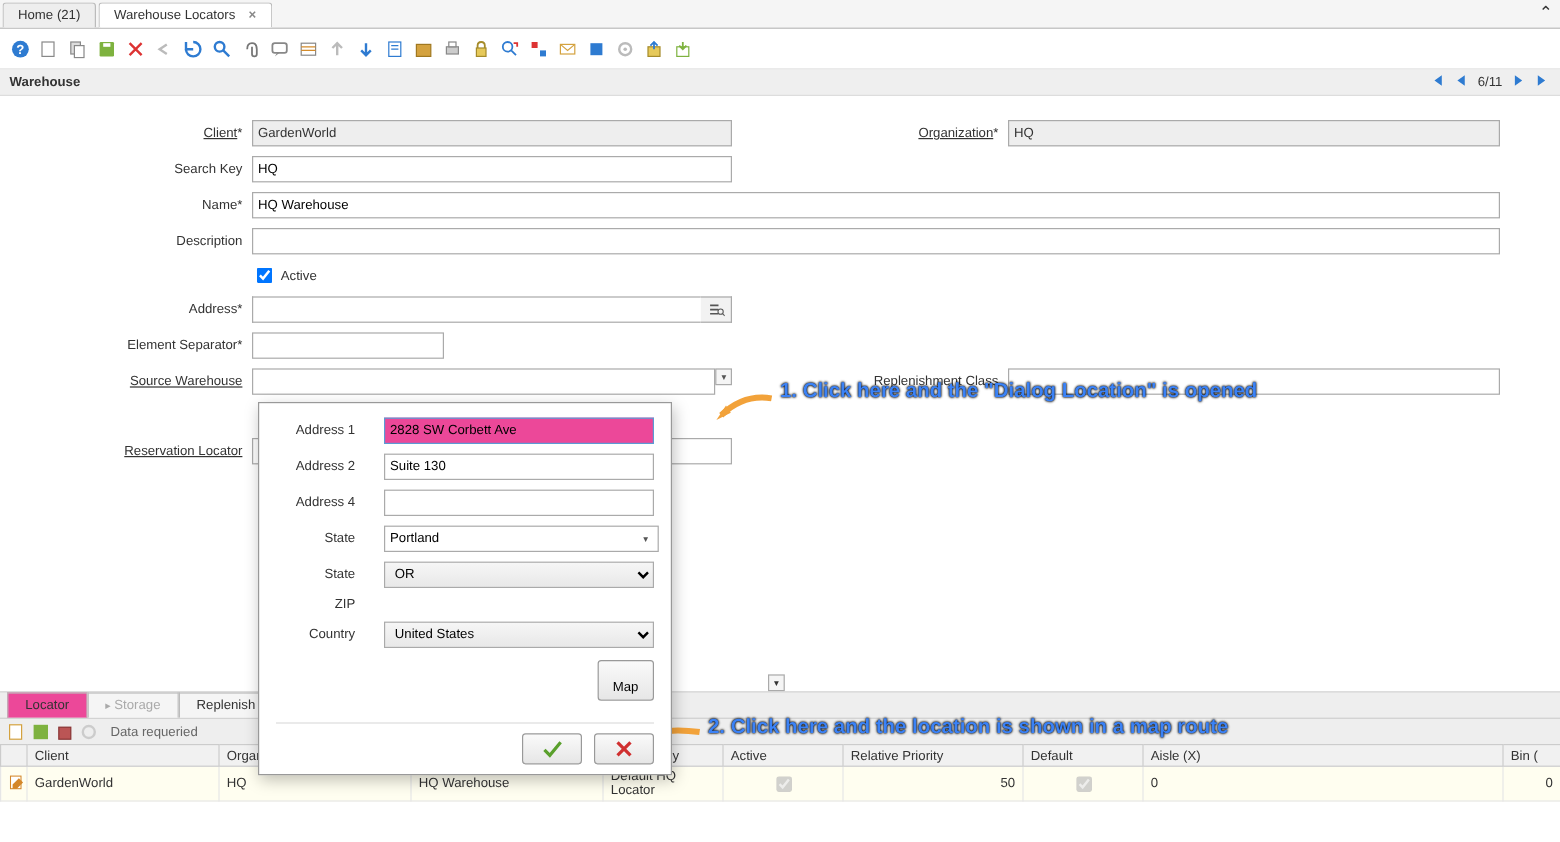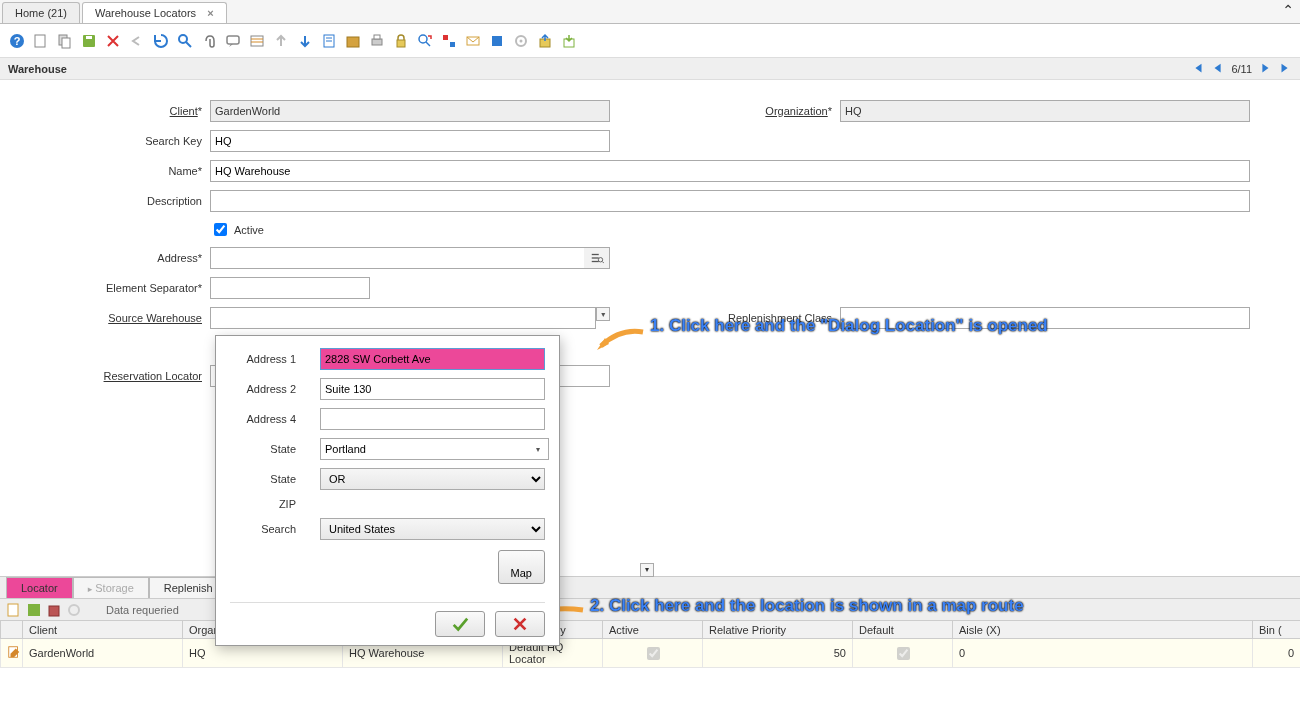--- a/index.html
+++ b/index.html
@@ -45,21 +45,21 @@
   .anno{position:absolute;font-size:17px;font-weight:bold;color:#3b82f6;text-shadow:0 0 2px #000,0 0 2px #000}
   .arrow{position:absolute}
   
   .detail-tabs{display:flex;align-items:flex-end;height:22px;background:#eee;padding-left:6px;border-top:1px solid #ccc}
   .dtab{padding:4px 14px;border:1px solid #bbb;border-bottom:none;background:#f5f5f5;margin-right:0;font-size:11px;cursor:pointer}
   .dtab.active{background:#ec4899}
   .dtab.disabled{color:#aaa}
   
   .gridbar{display:flex;align-items:center;height:22px;background:#eee;padding:0 6px;gap:4px;border-top:1px solid #ccc}
   .gridbar .gbtn{width:16px;height:16px;cursor:pointer;display:flex}
-  .gridbar .status{margin-left:20px;color:#666;font-size:11px}
+  .gridbar .status{margin-left:6px;color:#666;font-size:11px}
   
   table.grid{border-collapse:collapse;width:100%;table-layout:fixed;font-size:11px}
   table.grid th{background:#f1f1f1;border:1px solid #ccc;text-align:left;padding:2px 6px;height:18px;font-weight:normal}
   table.grid td{border:1px solid #e6e6e6;padding:2px 6px;height:22px;background:#fffef0}
   .rowicon{width:22px;text-align:center}
   .dropicon{cursor:pointer;color:#555}
   .small-drop{width:14px;height:14px;border:1px solid #aaa;display:inline-flex;align-items:center;justify-content:center;font-size:8px;background:#f5f5f5}
   .search-btn{width:26px;height:22px;border:1px solid #aaa;border-left:none;display:flex;align-items:center;justify-content:center;background:#f2f2f2;cursor:pointer}
   .addr-field{display:flex}
   .addr-field input{flex:1;border-right:none}
@@ -324,21 +324,21 @@
         <span class="small-drop dropicon" style="margin-left:-18px;border:none;background:none">▾</span>
       </div>
     <div class="dlgrow">
         <div class="dlglbl">State</div>
         <select><option>OR</option></select>
       </div>
     <div class="dlgrow">
         <div class="dlglbl">ZIP</div>
       </div>
     <div class="dlgrow">
-        <div class="dlglbl">Search</div>
+        <div class="dlglbl">Country</div>
         <select><option>United States</option></select>
       </div>
     <div class="dlg-map">
         <button>Map</button>
       </div>
     <div class="dlg-foot">
       <div class="ibtn">
           <svg viewBox="0 0 20 20">
             <path d="M3 11 L8 16 L18 4" fill="none" stroke="#5aa02c" stroke-width="3"></path>
           </svg>

